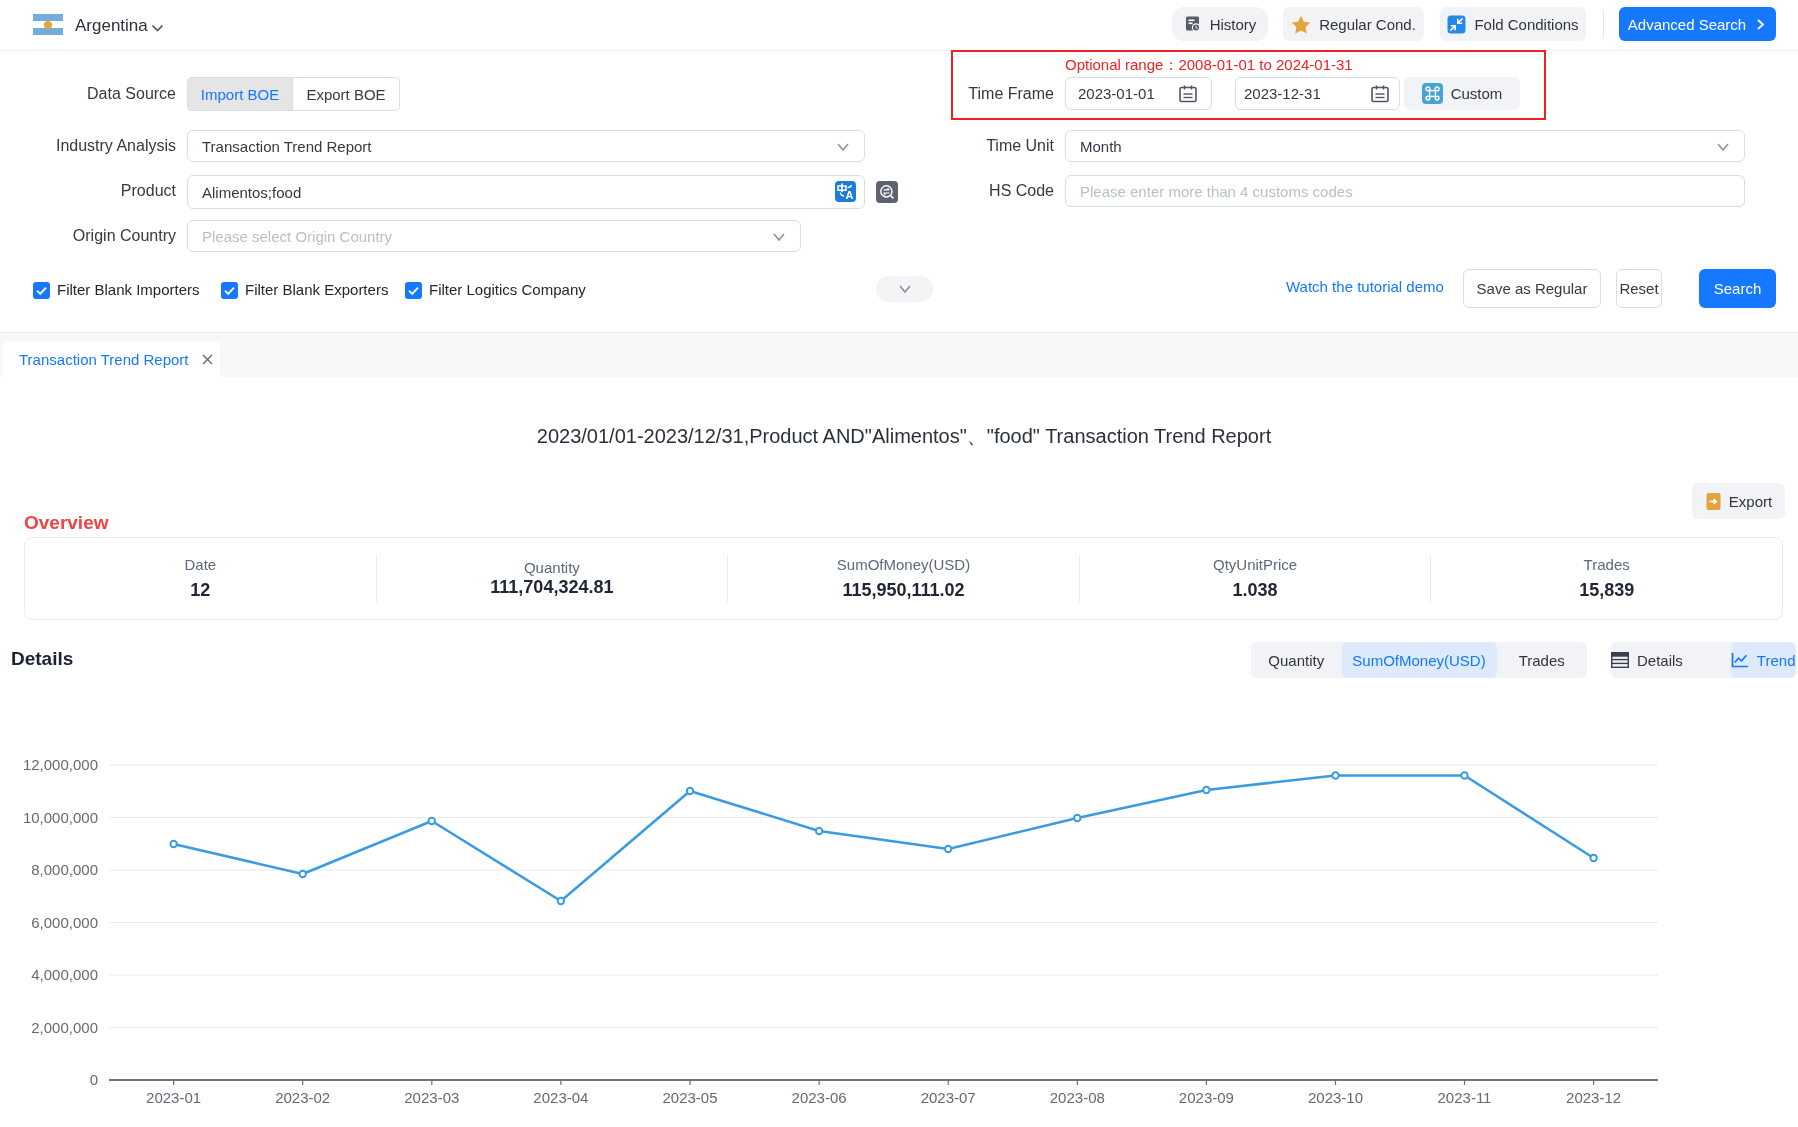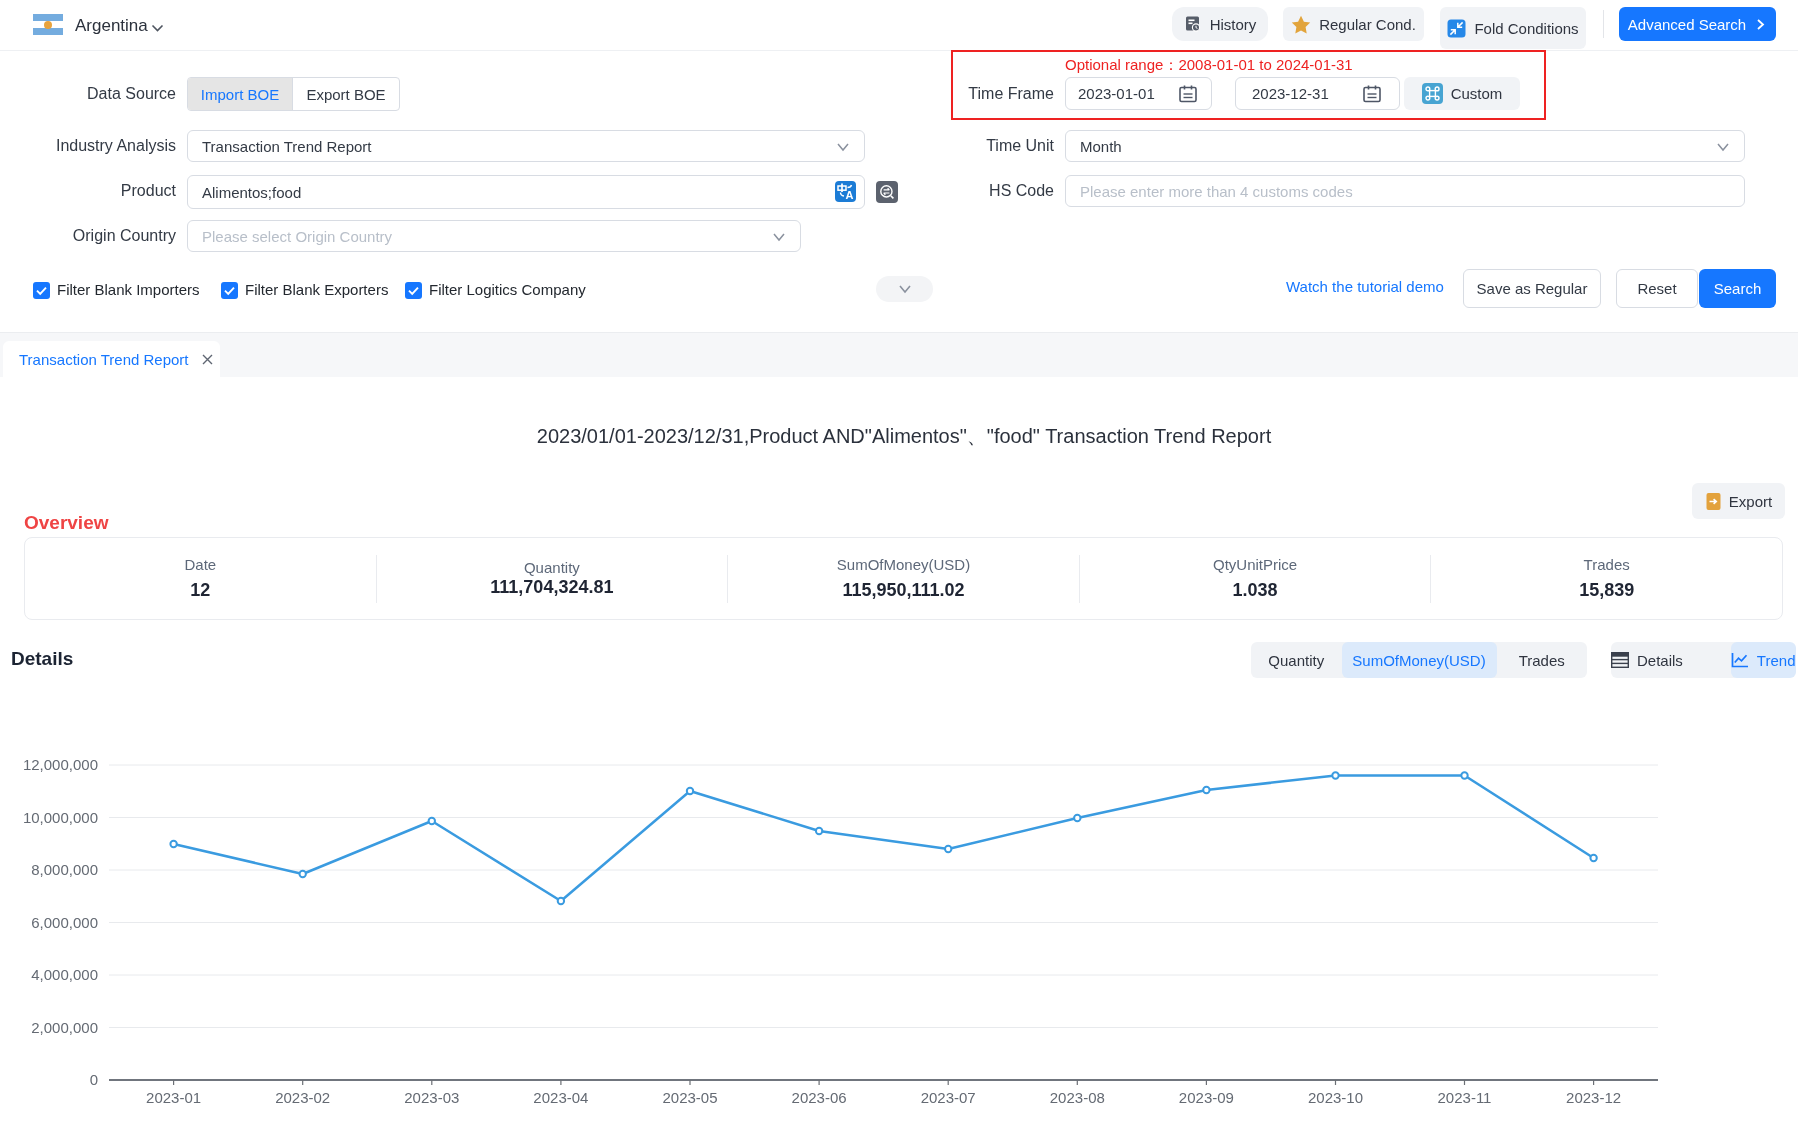--- a/index.html
+++ b/index.html
@@ -38,21 +38,21 @@
         <path d="M12 10.8 L12 12.7 L13.4 13.4" stroke="#fff" stroke-width="1" fill="none"></path>
       </svg>
     <span>History</span>
   </div>
   <div class="abs btn-gray" style="left:1283px;top:7px;width:141px;height:34px;">
     <svg width="20" height="19" viewBox="0 0 20 19">
         <path d="M10 0.8 L12.9 6.7 L19.2 7.6 L14.6 12.1 L15.7 18.4 L10 15.4 L4.3 18.4 L5.4 12.1 L0.8 7.6 L7.1 6.7 Z" fill="#e2a43c"></path>
       </svg>
     <span>Regular Cond.</span>
   </div>
-  <div class="abs btn-gray" style="left:1440px;top:7px;width:146px;height:42px;">
+  <div class="abs btn-gray" style="left:1440px;top:7px;width:146px;height:34px;">
     <svg width="19" height="19" viewBox="0 0 19 19">
         <rect x="0.5" y="0.5" width="18" height="18" rx="3.5" fill="#2688e8"></rect>
         <path d="M10.8 8.2 L15.6 3.4 M10.8 3.8 L10.8 8.2 L15.2 8.2" stroke="#fff" stroke-width="1.5" fill="none"></path>
         <path d="M8.2 10.8 L3.4 15.6 M8.2 15.2 L8.2 10.8 L3.8 10.8" stroke="#fff" stroke-width="1.5" fill="none"></path>
       </svg>
     <span>Fold Conditions</span>
   </div>
   <div class="abs" style="left:1603px;top:10px;width:1px;height:28px;background:#e3e5e9;"></div>
   <div class="abs" style="left:1619px;top:7px;width:157px;height:34px;background:#1677ff;border-radius:6px;display:flex;align-items:center;justify-content:center;gap:8px;color:#fff;font-size:15px;white-space:nowrap;">Advanced Search
     <svg width="13" height="13" viewBox="0 0 13 13">
@@ -111,21 +111,21 @@
 
   <div class="abs ctrl" style="left:1065px;top:77px;width:147px;height:33px;padding:0 12px;border-radius:6px;justify-content:space-between;">2023-01-01
     <svg width="22" height="22" viewBox="0 0 22 22">
         <rect x="3" y="4.5" width="16" height="14" rx="1.5" fill="none" stroke="#4e5666" stroke-width="1.6"></rect>
         <line x1="7.5" y1="2.5" x2="7.5" y2="6.5" stroke="#4e5666" stroke-width="1.6"></line>
         <line x1="14.5" y1="2.5" x2="14.5" y2="6.5" stroke="#4e5666" stroke-width="1.6"></line>
         <line x1="6.5" y1="11" x2="15.5" y2="11" stroke="#4e5666" stroke-width="1.4"></line>
         <line x1="6.5" y1="14.5" x2="15.5" y2="14.5" stroke="#4e5666" stroke-width="1.4"></line>
       </svg>
   </div>
-  <div class="abs ctrl" style="left:1235px;top:77px;width:165px;height:33px;padding:0 16px;border-radius:6px;justify-content:space-between;">2023-12-31
+  <div class="abs ctrl" style="left:1235px;top:77px;width:165px;height:33px;padding:0 8px;border-radius:6px;justify-content:space-between;">2023-12-31
     <svg width="22" height="22" viewBox="0 0 22 22">
         <rect x="3" y="4.5" width="16" height="14" rx="1.5" fill="none" stroke="#4e5666" stroke-width="1.6"></rect>
         <line x1="7.5" y1="2.5" x2="7.5" y2="6.5" stroke="#4e5666" stroke-width="1.6"></line>
         <line x1="14.5" y1="2.5" x2="14.5" y2="6.5" stroke="#4e5666" stroke-width="1.6"></line>
         <line x1="6.5" y1="11" x2="15.5" y2="11" stroke="#4e5666" stroke-width="1.4"></line>
         <line x1="6.5" y1="14.5" x2="15.5" y2="14.5" stroke="#4e5666" stroke-width="1.4"></line>
       </svg>
   </div>
   <div class="abs btn-gray" style="left:1404px;top:77px;width:116px;height:33px;gap:8px;">
     <div style="width:21px;height:21px;background:#47a4d2;border-radius:4px;display:flex;align-items:center;justify-content:center;">
@@ -164,21 +164,21 @@
   <div class="abs" style="left:429px;top:281px;font-size:15px;color:#23282f;">Filter Logitics Company</div>
 
   <div class="abs" style="left:876px;top:276px;width:57px;height:26px;background:#f3f4f6;border-radius:13px;display:flex;align-items:center;justify-content:center;">
     <svg width="14" height="12" viewBox="0 0 14 12">
         <path d="M2 3 L7 9 L12 3" fill="none" stroke="#8a919e" stroke-width="1.6"></path>
       </svg>
   </div>
 
   <div class="abs" style="left:1286px;top:278px;font-size:15px;color:#1677ff;white-space:nowrap;">Watch the tutorial demo</div>
   <div class="abs" style="left:1463px;top:269px;width:138px;height:39px;background:#fff;border:1px solid #d8dce3;border-radius:6px;display:flex;align-items:center;justify-content:center;font-size:15px;color:#333a45;white-space:nowrap;">Save as Regular</div>
-  <div class="abs" style="left:1616px;top:269px;width:82px;height:39px;background:#fff;border:1px solid #d8dce3;border-radius:6px;display:flex;align-items:center;justify-content:center;font-size:15px;color:#333a45;">Reset</div>
+  <div class="abs" style="left:1616px;top:269px;width:46px;height:39px;background:#fff;border:1px solid #d8dce3;border-radius:6px;display:flex;align-items:center;justify-content:center;font-size:15px;color:#333a45;">Reset</div>
   <div class="abs" style="left:1699px;top:269px;width:77px;height:39px;background:#1677ff;border-radius:6px;display:flex;align-items:center;justify-content:center;font-size:15px;color:#fff;">Search</div>
 
   <div class="abs" style="left:0;top:332px;width:1798px;height:45px;background:#f6f7f9;border-top:1px solid #ebedf0;"></div>
   <div class="abs" style="left:3px;top:341px;width:217px;height:36px;background:#fff;border-radius:6px 6px 0 0;display:flex;align-items:center;">
     <span style="margin-left:16px;font-size:15px;color:#1677ff;white-space:nowrap;">Transaction Trend Report</span>
     <svg style="margin-left:12px;" width="13" height="13" viewBox="0 0 13 13">
         <path d="M2 2 L11 11 M11 2 L2 11" stroke="#5f6672" stroke-width="1.4"></path>
       </svg>
   </div>
 

